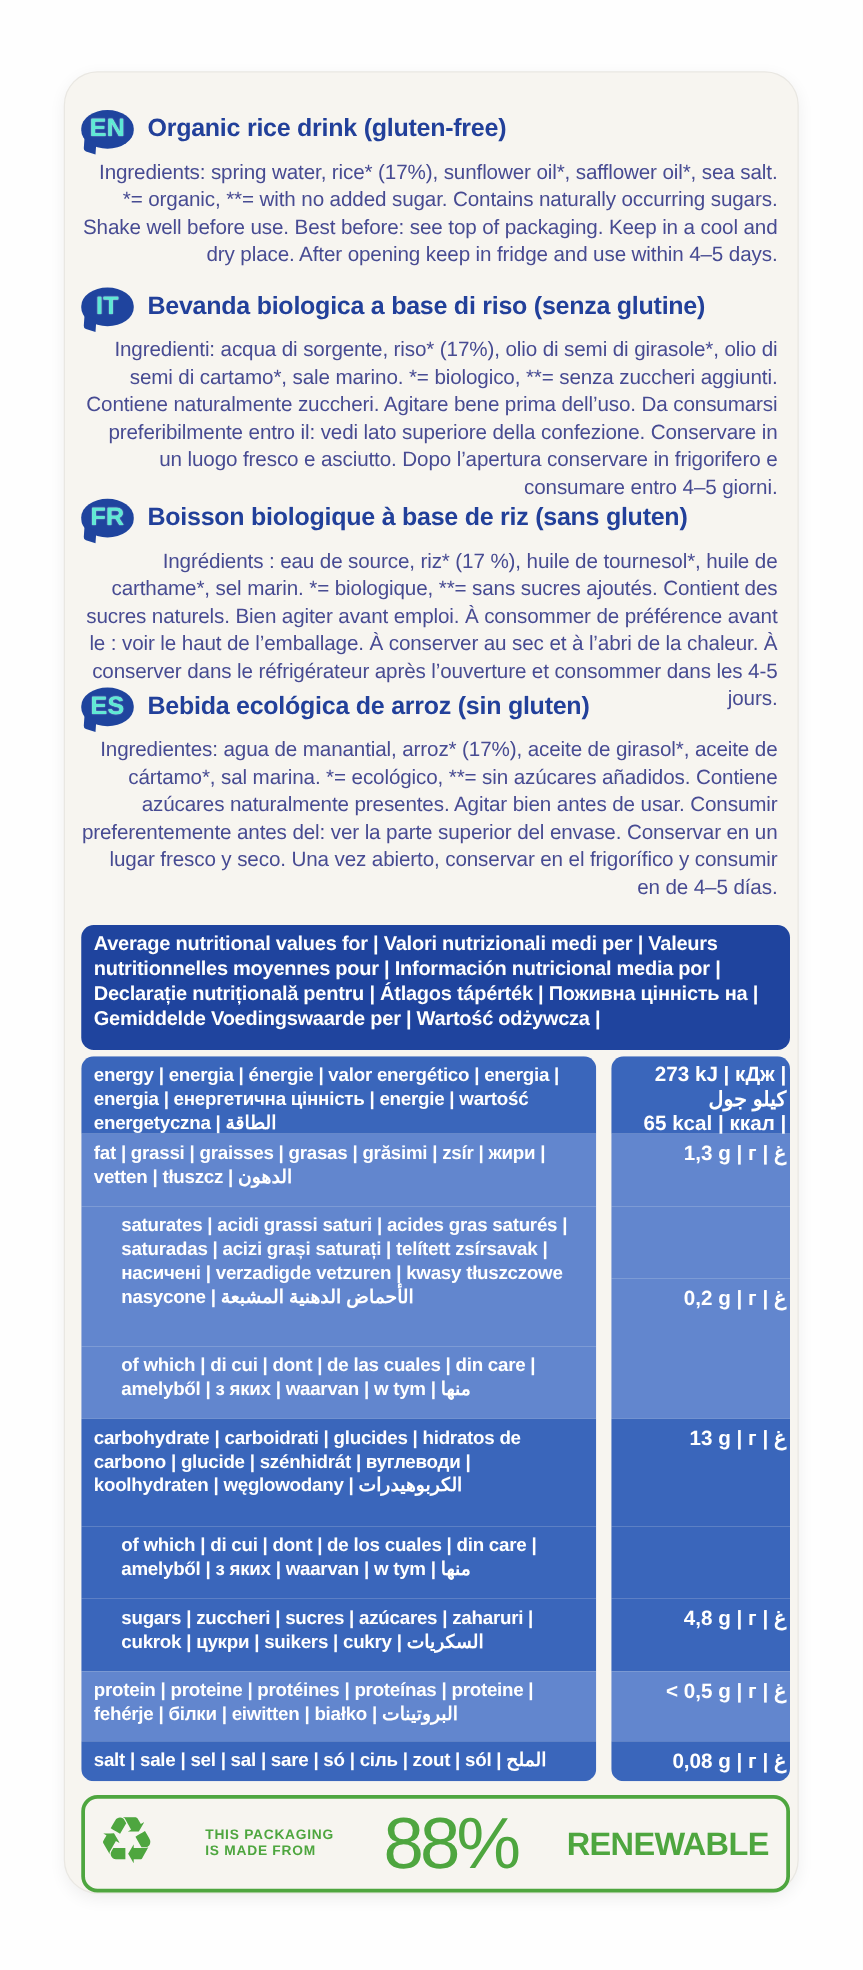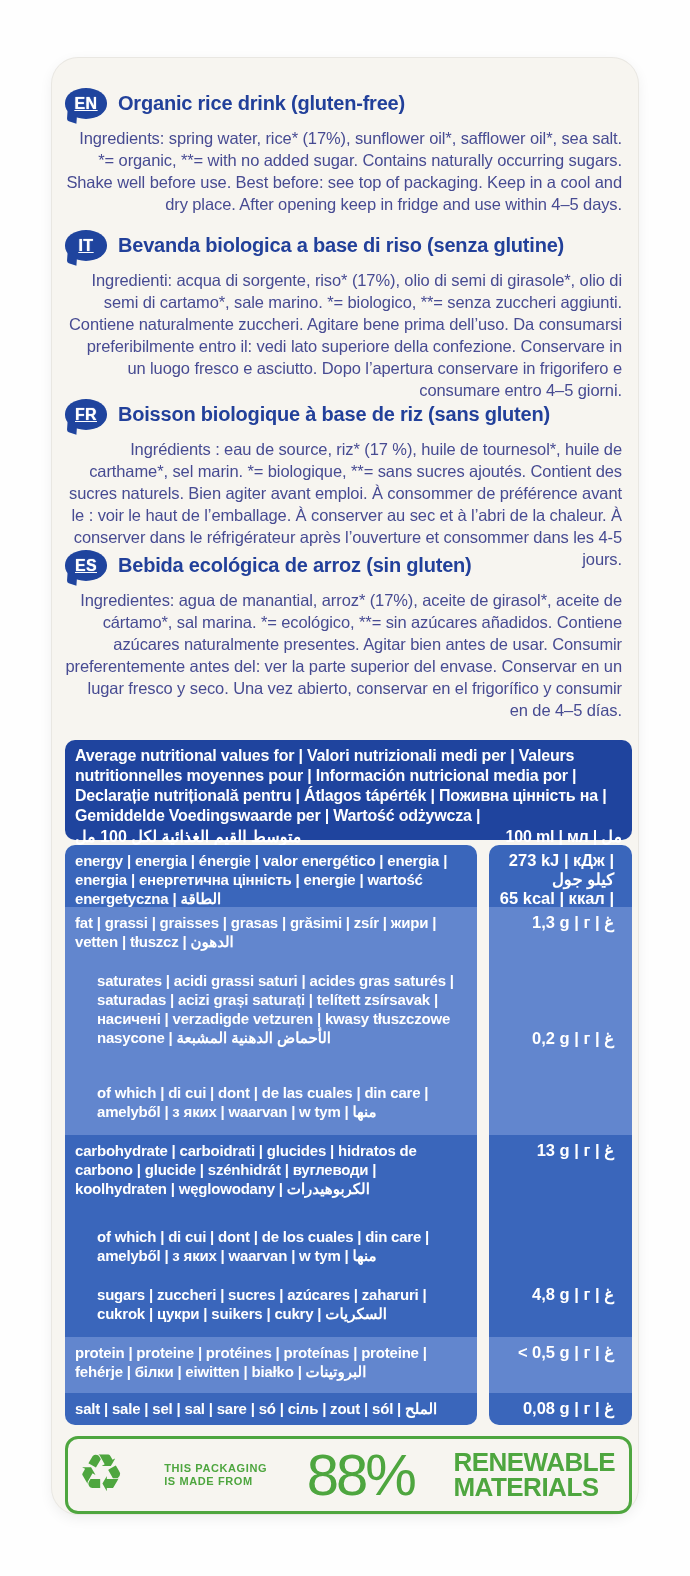--- a/index.html
+++ b/index.html
@@ -15,23 +15,22 @@
     position:absolute;left:52px;top:58px;width:586px;height:1456px;
     background:var(--c-card);border-radius:26px;
     box-shadow:0 0 0 1px #e9e7e2, 0 4px 14px rgba(0,0,0,0.07);
   }
   
   .sec{position:absolute;left:13px;width:557px;}
   .sec-head{display:flex;align-items:center;gap:11px;}
   .badge{
     position:relative;width:42px;height:31px;background:var(--c-header);
     border-radius:50% / 48%;display:flex;align-items:center;justify-content:center;
-    color:#ffffff;font-weight:bold;font-size:16px;letter-spacing:0.3px;flex:0 0 auto;
+    color:#5eead4;font-weight:bold;font-size:20px;letter-spacing:0.3px;flex:0 0 auto;
     text-shadow:0 0 1px #fff;
-    text-decoration:underline;
   }
   .badge::after{
     content:"";position:absolute;left:2px;bottom:-3px;width:10px;height:10px;
     background:var(--c-header);transform:rotate(18deg) skew(14deg);
     border-bottom-left-radius:2px;
   }
   .sec-title{color:var(--c-heading);font-size:20px;font-weight:bold;letter-spacing:-0.2px;}
   .sec-body{
     margin-top:9px;color:var(--c-body);font-size:16.5px;line-height:1.33;
     letter-spacing:-0.1px;
@@ -42,21 +41,21 @@
   .nut-header{
     position:absolute;left:13px;top:682px;width:567px;height:100px;
     background:var(--c-header);border-radius:10px;color:#fff;font-weight:bold;
     font-size:16px;line-height:1.26;padding:6px 10px 5px 10px;letter-spacing:-0.2px;
   }
   .nut-header .amount-line{display:flex;justify-content:space-between;align-items:baseline;}
   .nut-body{position:absolute;left:13px;top:787px;width:567px;height:580px;display:flex;gap:12px;}
   .col-labels{flex:1 1 auto;border-radius:10px;overflow:hidden;display:flex;flex-direction:column;}
   .col-values{flex:0 0 143px;border-radius:10px;overflow:hidden;display:flex;flex-direction:column;}
   .nrow{color:#ffffff;font-weight:bold;font-size:15px;line-height:1.27;padding:6px 10px 0 10px;letter-spacing:-0.2px;}
-  .vrow{color:#fff;font-weight:bold;font-size:16.5px;text-align:right;padding:6px 18px 0 8px;}
+  .vrow{color:#fff;font-weight:bold;font-size:16.5px;text-align:right;padding:6px 3px 0 8px;}
   .shade-med{background:var(--c-med);}
   .shade-light{background:var(--c-light);}
   .indent{padding-left:32px;}
   .h-energy{height:62px;} .h-fat{height:58px;} .h-ofwhich1{height:58px;}
   .h-saturates{height:112px;} .h-carb{height:86px;} .h-ofwhich2{height:58px;}
   .h-sugars{height:58px;} .h-protein{height:56px;} .h-salt{height:32px;}
   .vrow span{display:block;}
   
   .banner{
     position:absolute;left:13px;top:1378px;width:567px;height:78px;
@@ -102,24 +101,20 @@
     <div class="sec sec-es">
       <div class="sec-head">
         <span class="badge">ES</span>
         <span class="sec-title">Bebida ecológica de arroz (sin gluten)</span>
       </div>
       <div class="sec-body">Ingredientes: agua de manantial, arroz* (17%), aceite de girasol*, aceite de cártamo*, sal marina. *= ecológico, **= sin azúcares añadidos. Contiene azúcares naturalmente presentes. Agitar bien antes de usar. Consumir preferentemente antes del: ver la parte superior del envase. Conservar en un lugar fresco y seco. Una vez abierto, conservar en el frigorífico y consumir en de 4–5 días.</div>
     </div>
 
     <div class="nut-header">
       <span>Average nutritional values for | Valori nutrizionali medi per | Valeurs nutritionnelles moyennes pour | Información nutricional media por | Declarație nutrițională pentru | Átlagos tápérték | Поживна цінність на | Gemiddelde Voedingswaarde per | Wartość odżywcza |</span>
-      <div class="amount-line">
-        <span>متوسط القيم الغذائية لكل 100 مل</span>
-        <span>100 ml | мл | مل</span>
-      </div>
     </div>
 
     <div class="nut-body">
       <div class="col-labels">
         <div class="nrow h-energy shade-med">energy | energia | énergie | valor energético | energia | energia | енергетична цінність | energie | wartość energetyczna | الطاقة</div>
         <div class="nrow h-fat shade-light">fat | grassi | graisses | grasas | grăsimi | zsír | жири | vetten | tłuszcz | الدهون</div>
         <div class="nrow h-saturates shade-light indent">saturates | acidi grassi saturi | acides gras saturés | saturadas | acizi grași saturați | telített zsírsavak | насичені | verzadigde vetzuren | kwasy tłuszczowe nasycone | الأحماض الدهنية المشبعة</div>
         <div class="nrow h-ofwhich1 shade-light indent">of which | di cui | dont | de las cuales | din care | amelyből | з яких | waarvan | w tym | منها</div>
         <div class="nrow h-carb shade-med">carbohydrate | carboidrati | glucides | hidratos de carbono | glucide | szénhidrát | вуглеводи | koolhydraten | węglowodany | الكربوهيدرات</div>
         <div class="nrow h-ofwhich2 shade-med indent">of which | di cui | dont | de los cuales | din care | amelyből | з яких | waarvan | w tym | منها</div>
@@ -145,18 +140,17 @@
 
     <div class="banner">
       <span class="recycle">♻</span>
       <span class="claim">
         <span>THIS PACKAGING</span><br>
         <span>IS MADE FROM</span>
       </span>
       <span class="pct">88%</span>
       <span class="renew">
         <span>RENEWABLE</span><br>
-        <span>MATERIALS</span>
       </span>
     </div>
 
   </div>
 </div>
 
 </body></html>

